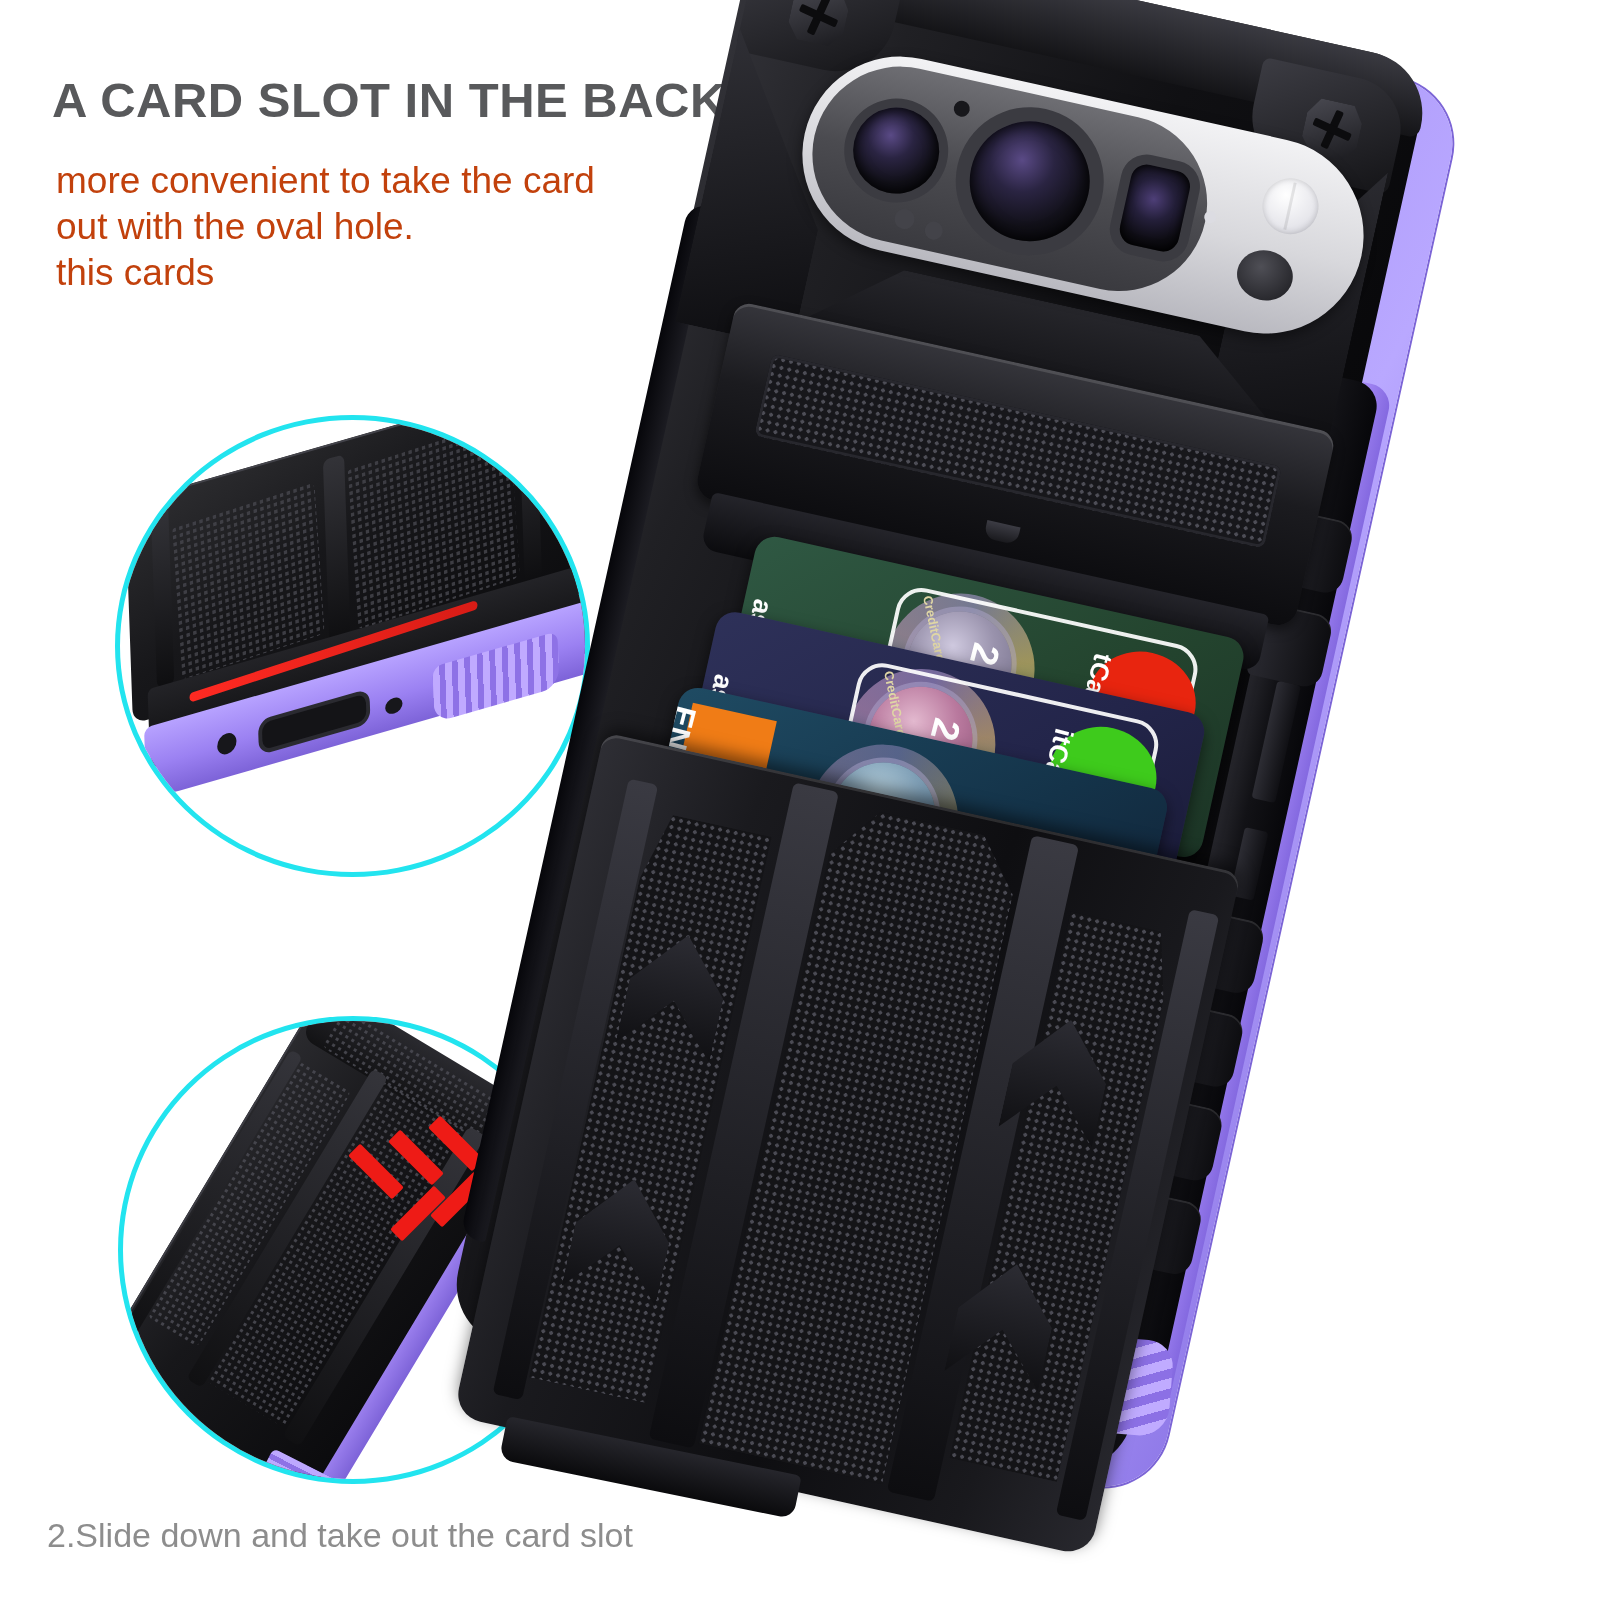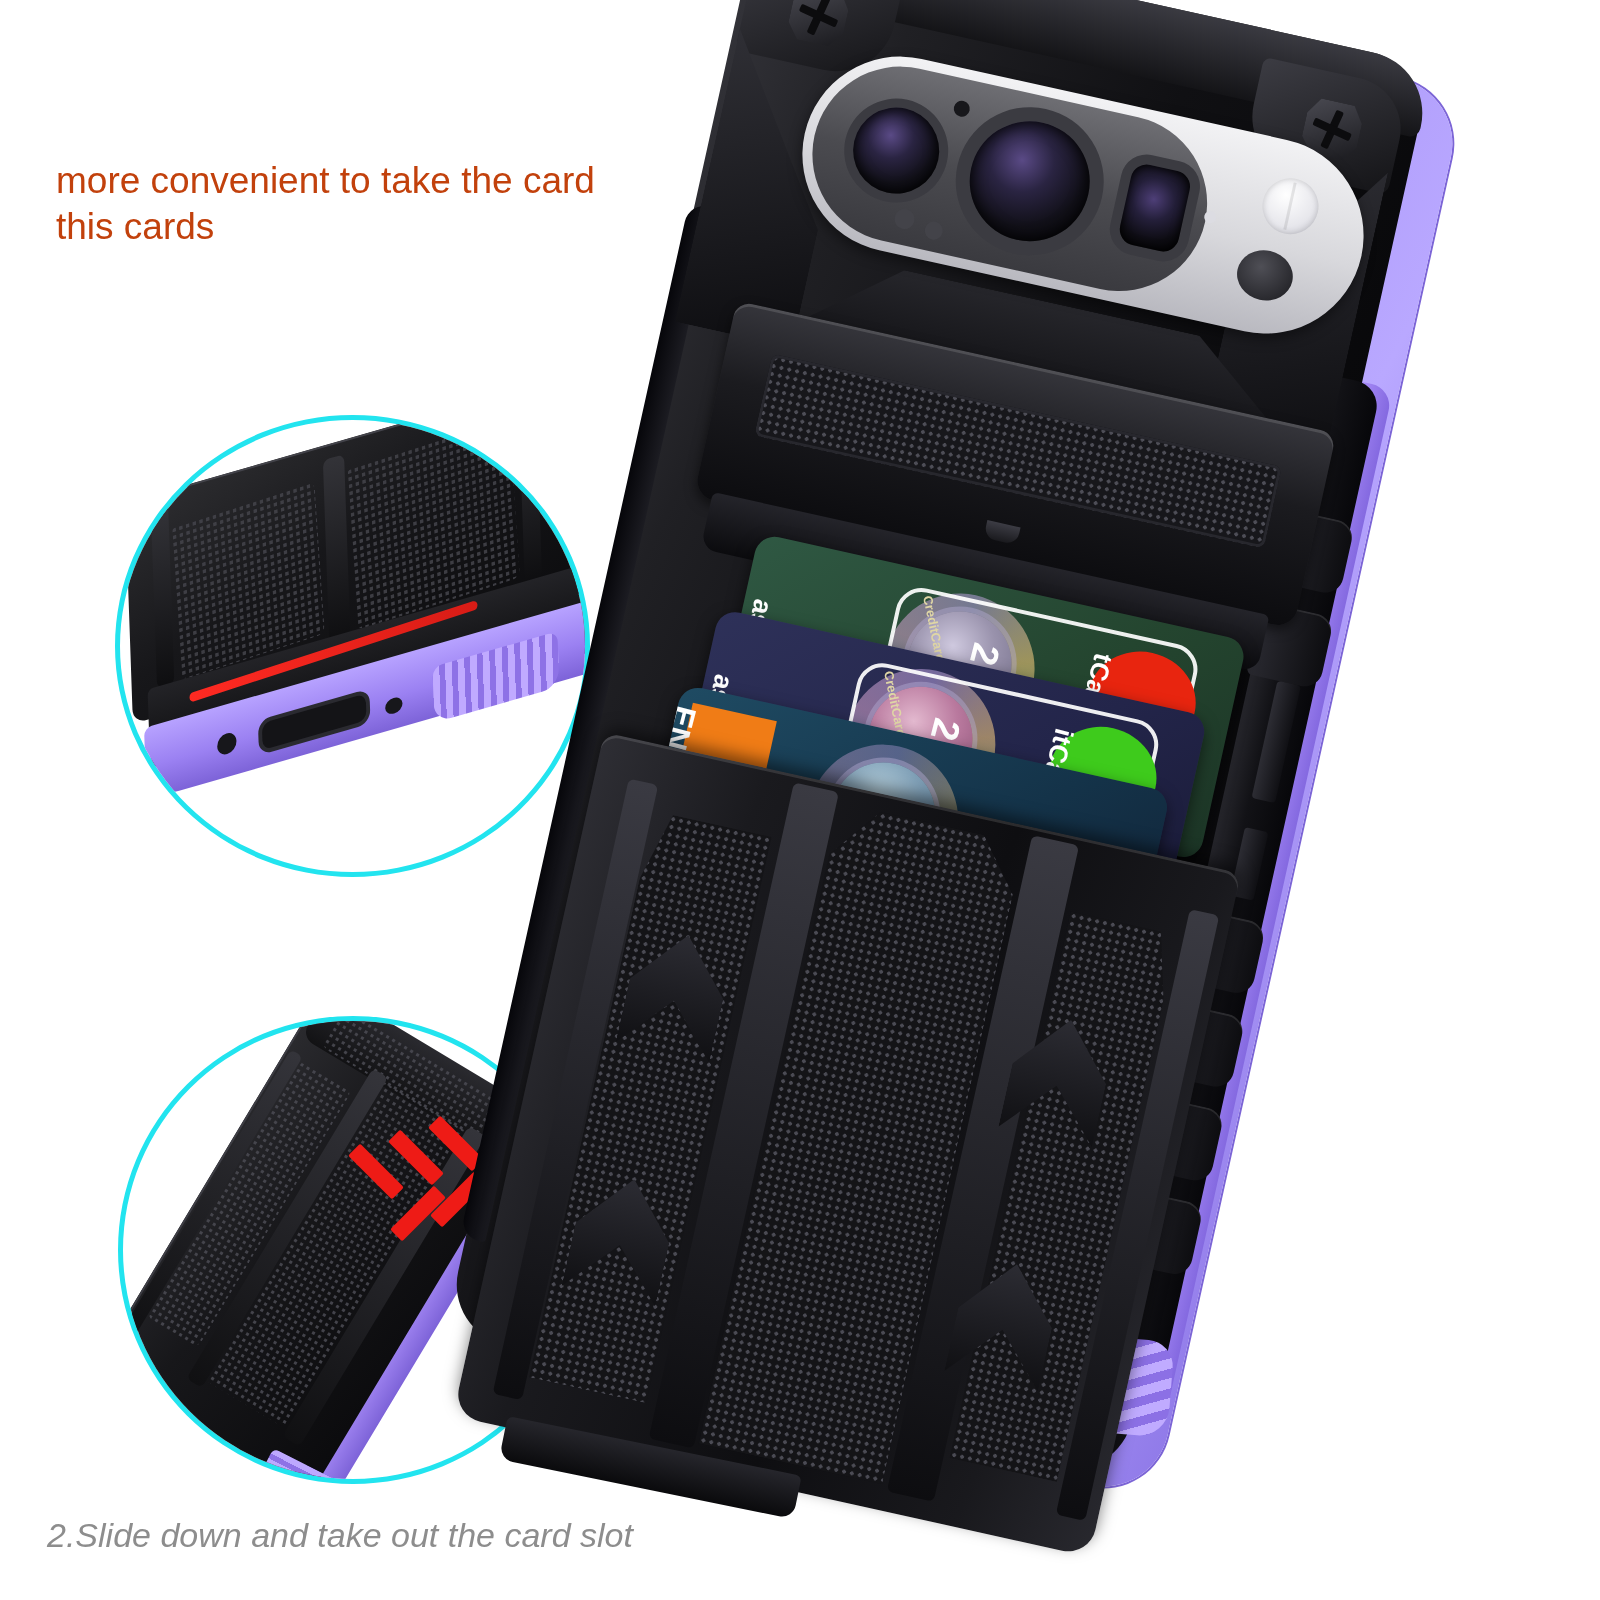--- a/index.html
+++ b/index.html
@@ -22,21 +22,21 @@
     position:absolute;left:56px;top:158px;
     font-size:37px;line-height:1.24;color:#c2410c;
     width:760px;
   }
   .subcopy div{white-space:nowrap;}
 
   .step-caption{
     position:absolute;font-size:34px;color:#8d8d8d;white-space:nowrap;
   }
   .cap1{left:107px;top:907px;}
-  .cap2{left:47px;top:1516px;font-style:italic;}
+  .cap2{left:47px;top:1516px;}
 
   
   .inset{
     position:absolute;border-radius:50%;
     border:5px solid #22e4ef;
     box-sizing:border-box;
     overflow:hidden;
   }
   .inset1{left:115px;top:415px;width:475px;height:462px;}
   .inset2{left:118px;top:1016px;width:470px;height:468px;}
@@ -402,23 +402,25 @@
   .side-btn{
     position:absolute;left:688px;width:24px;
     background:linear-gradient(90deg,#2d2d34,#101014);border-radius:4px;
   }
 </style>
 </head>
 <body>
 
 <div class="stage">
 
+  <div class="headline">A CARD SLOT IN THE BACK</div>
 
   <div class="subcopy">
     <div>more convenient to take the card</div>
+    <div>out with the oval hole.</div>
     <div>this cards</div>
   </div>
 
   <div class="inset inset1">
     <div class="i1-case">
       <div class="i1-top"></div>
       <div class="i1-mesh" style="left:78px;top:34px;width:150px;height:150px;transform:skewX(-14deg) rotate(-2deg);"></div>
       <div class="i1-mesh" style="left:262px;top:26px;width:170px;height:158px;transform:skewX(-14deg) rotate(-2deg);"></div>
       <div class="i1-rib" style="left:236px;top:14px;width:22px;height:180px;transform:skewX(-14deg);"></div>
       <div class="i1-rib" style="left:58px;top:12px;width:18px;height:176px;transform:skewX(-14deg);"></div>

